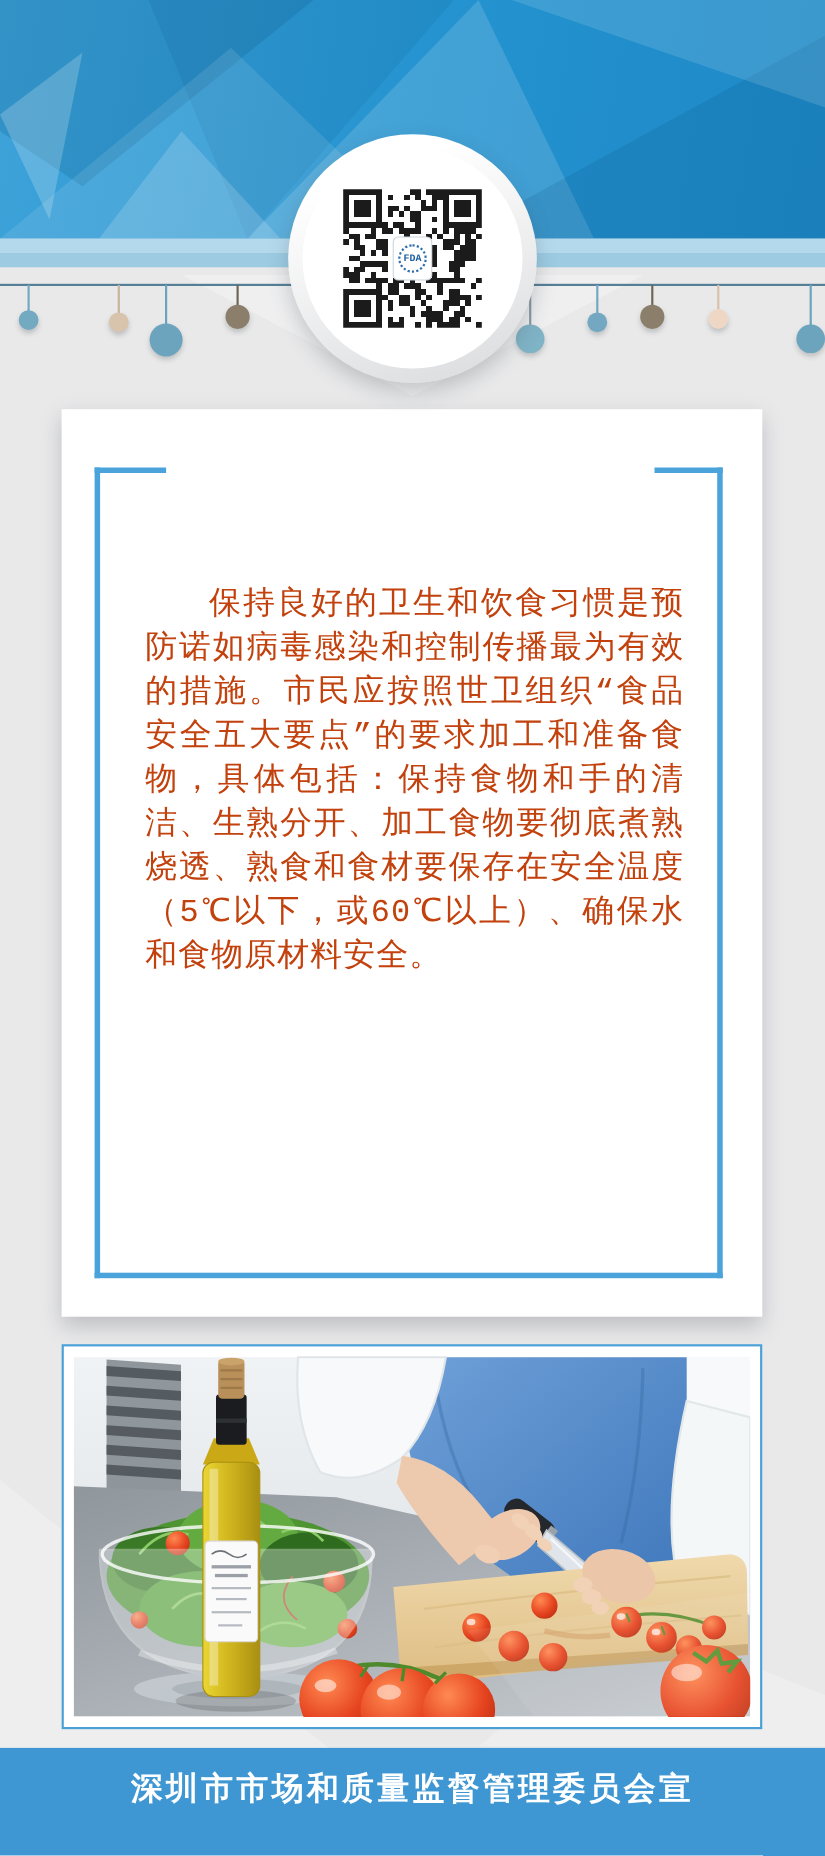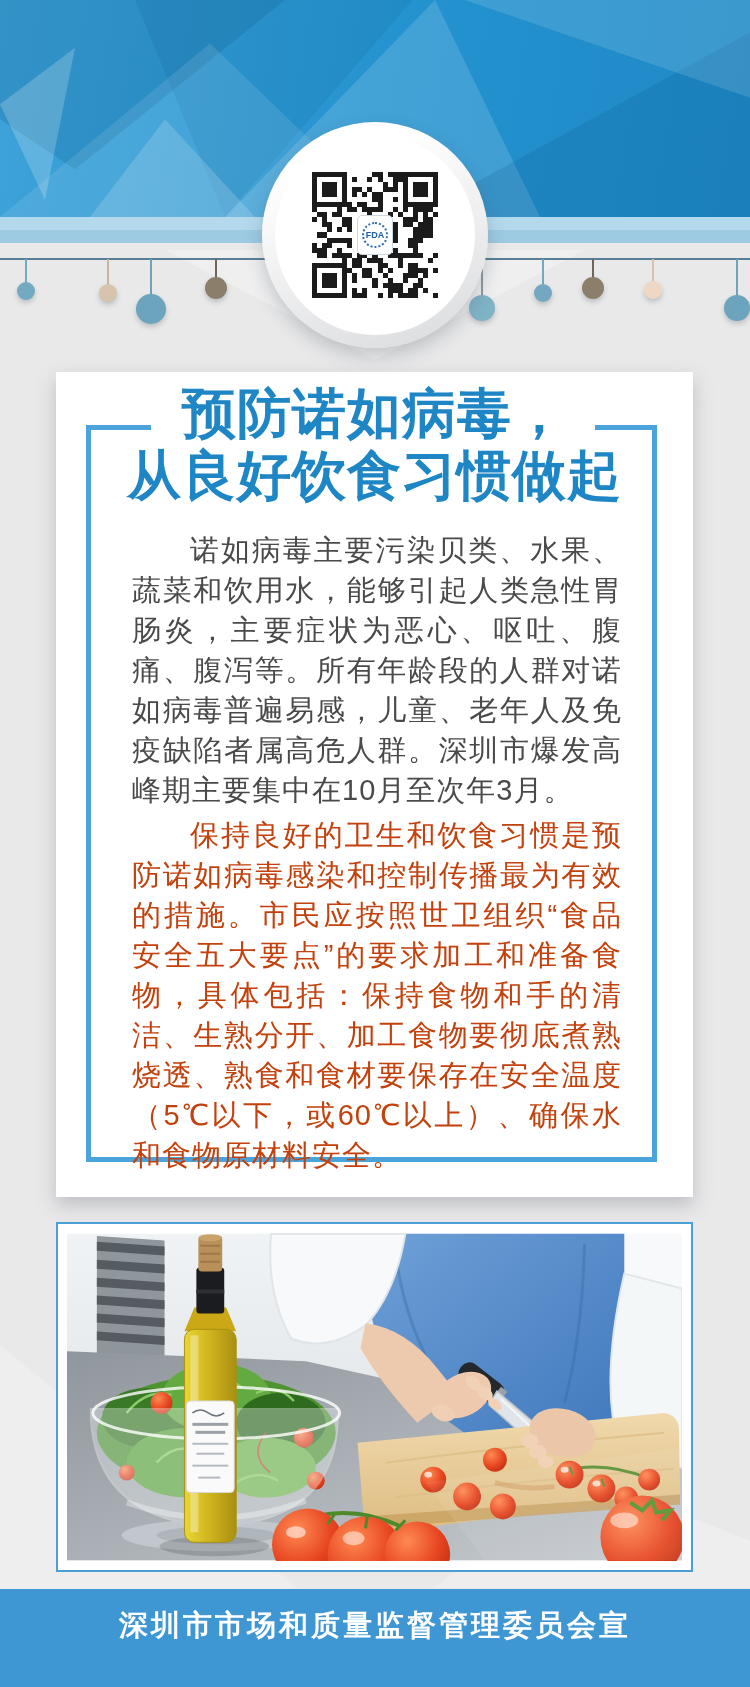--- a/index.html
+++ b/index.html
@@ -1,20 +1,20 @@
 <!DOCTYPE html>
 <html><head>
 <meta charset="utf-8">
 <style>
   html,body{margin:0;padding:0;background:#ffffff;}
   *{box-sizing:border-box;}
   .canvas{
     position:relative;width:750px;height:1687px;overflow:hidden;
     background:#e9e9ea;
-    font-family:Liberation Sans, sans-serif;
+    font-family:Liberation Mono, monospace;
   }
   
   .banner{position:absolute;left:0;top:0;width:750px;height:217px;overflow:hidden;
     background:linear-gradient(100deg,#3ea3d9 0%,#2392cf 55%,#1e89c6 100%);}
   .banner .fct{position:absolute;inset:0;}
   .f1{background:rgba(12,84,128,.20);clip-path:polygon(0% 0%,38% 0%,10% 78%,0% 55%);}
   .f2{background:rgba(12,84,128,.12);clip-path:polygon(18% 0%,55% 0%,30% 100%);}
   .f3{background:rgba(255,255,255,.10);clip-path:polygon(0% 100%,28% 20%,52% 100%);}
   .f4{background:rgba(255,255,255,.14);clip-path:polygon(30% 100%,58% 0%,72% 100%);}
   .f5{background:rgba(9,76,118,.15);clip-path:polygon(55% 100%,100% 15%,100% 100%);}
@@ -314,33 +314,28 @@
         <div class="qr-logo">
           <div class="ring">
             <span>FDA</span>
           </div>
         </div>
       </div>
     </div>
   </div>
 
   <div class="card">
-    <div class="title" style="color: rgb(30, 134, 196);">
-      <div>预防诺如病毒，</div>
-      <div>从良好饮食习惯做起</div>
-    </div>
 
     <div class="frame-piece" style="left: 30px; top: 53px; width: 65px; height: 5px; background: rgb(75, 163, 219);"></div>
     <div class="frame-piece" style="left: 539px; top: 53px; width: 62px; height: 5px; background: rgb(75, 163, 219);"></div>
     <div class="frame-piece" style="left: 30px; top: 53px; width: 5px; height: 737px; background: rgb(75, 163, 219);"></div>
     <div class="frame-piece" style="left: 596px; top: 53px; width: 5px; height: 737px; background: rgb(75, 163, 219);"></div>
     <div class="frame-piece" style="left: 30px; top: 785px; width: 571px; height: 5px; background: rgb(75, 163, 219);"></div>
 
     <div class="body-text">
-      <p style="color: rgb(74, 74, 74);">诺如病毒主要污染贝类、水果、蔬菜和饮用水，能够引起人类急性胃肠炎，主要症状为恶心、呕吐、腹痛、腹泻等。所有年龄段的人群对诺如病毒普遍易感，儿童、老年人及免疫缺陷者属高危人群。深圳市爆发高峰期主要集中在10月至次年3月。</p>
       <p style="color: #c2410c;">保持良好的卫生和饮食习惯是预防诺如病毒感染和控制传播最为有效的措施。市民应按照世卫组织“食品安全五大要点”的要求加工和准备食物，具体包括：保持食物和手的清洁、生熟分开、加工食物要彻底煮熟烧透、熟食和食材要保存在安全温度（5℃以下，或60℃以上）、确保水和食物原材料安全。</p>
     </div>
   </div>
 
   <div class="photo-card">
     <svg viewBox="0 0 618 328">
       <defs>
         <linearGradient id="gWall" x1="0" y1="0" x2="0" y2="1">
           <stop offset="0" stop-color="#f0f3f5"></stop>
             <stop offset="1" stop-color="#d9dee1"></stop>

